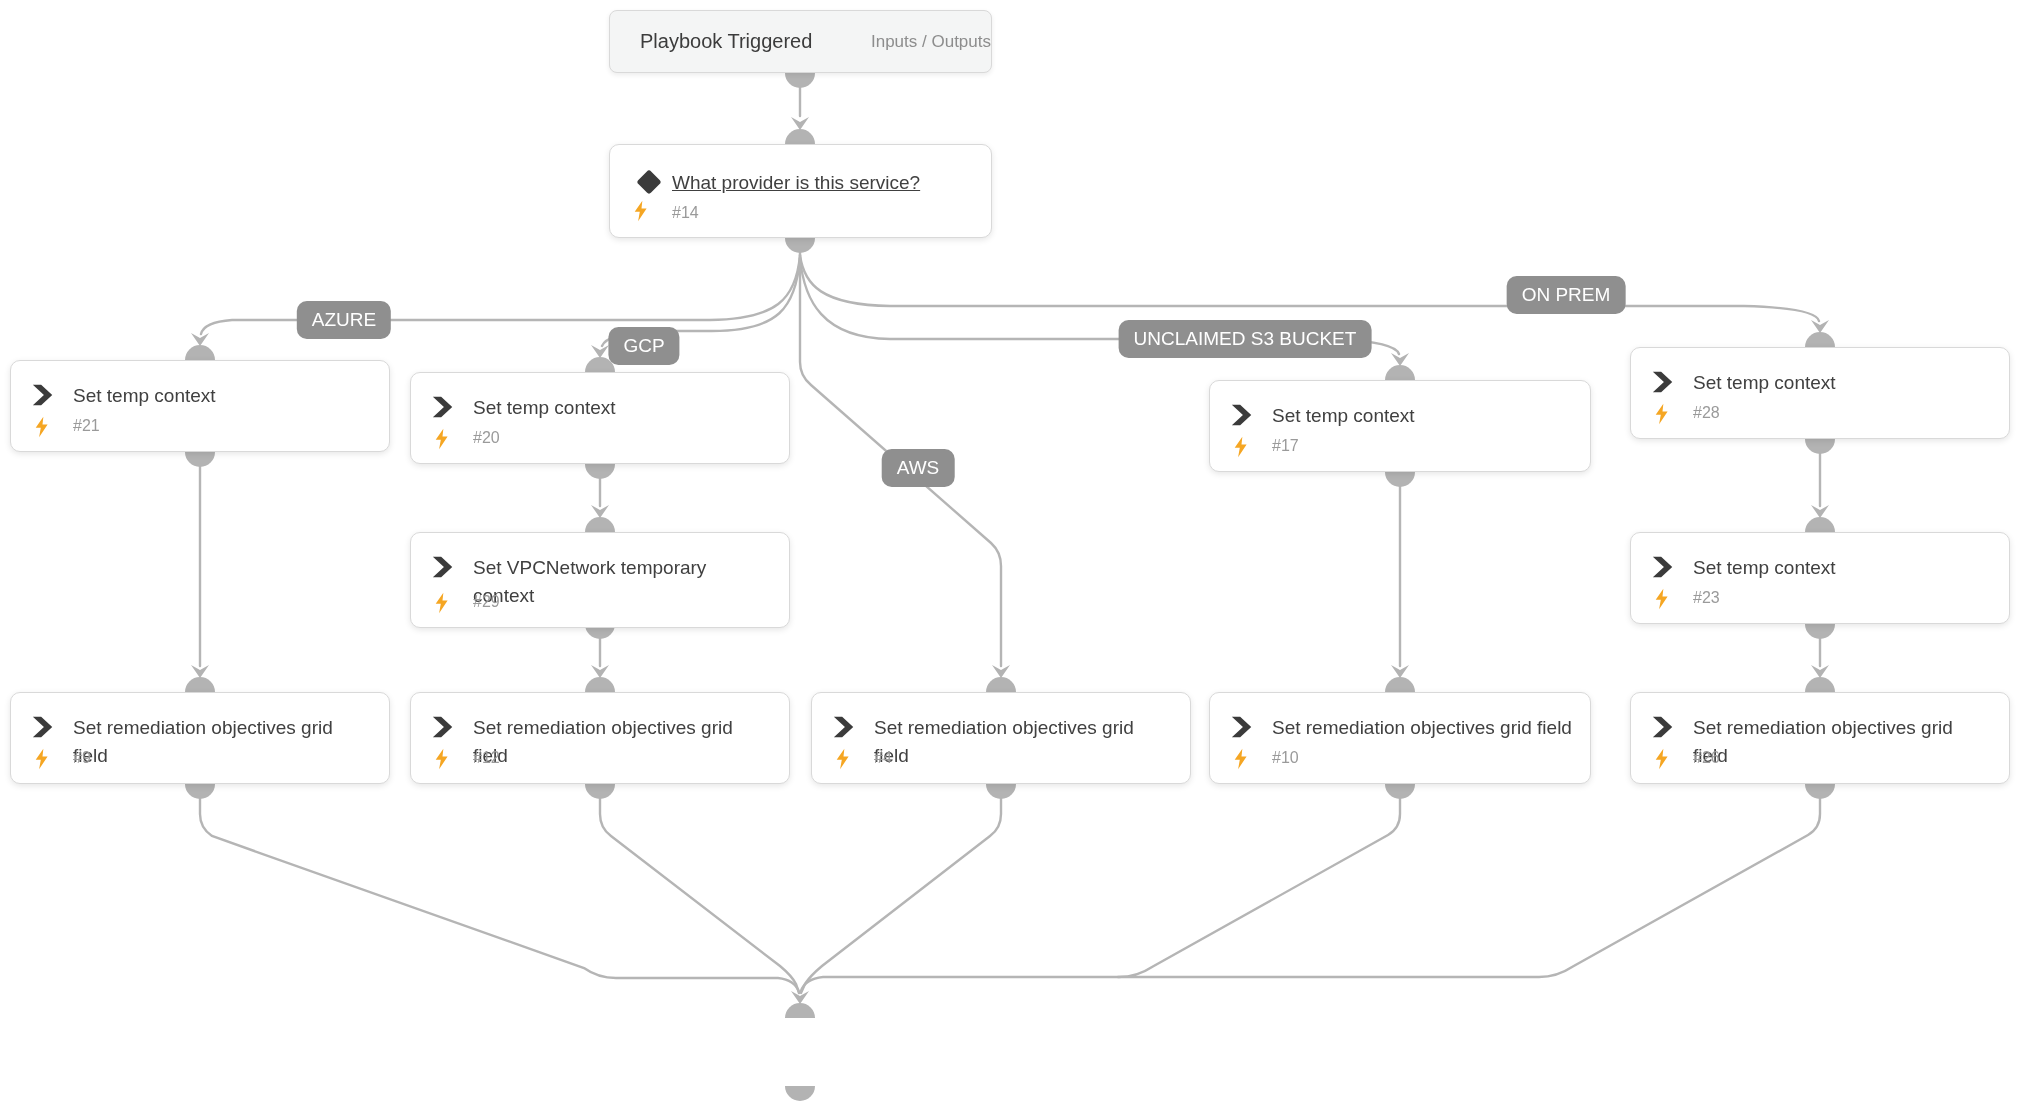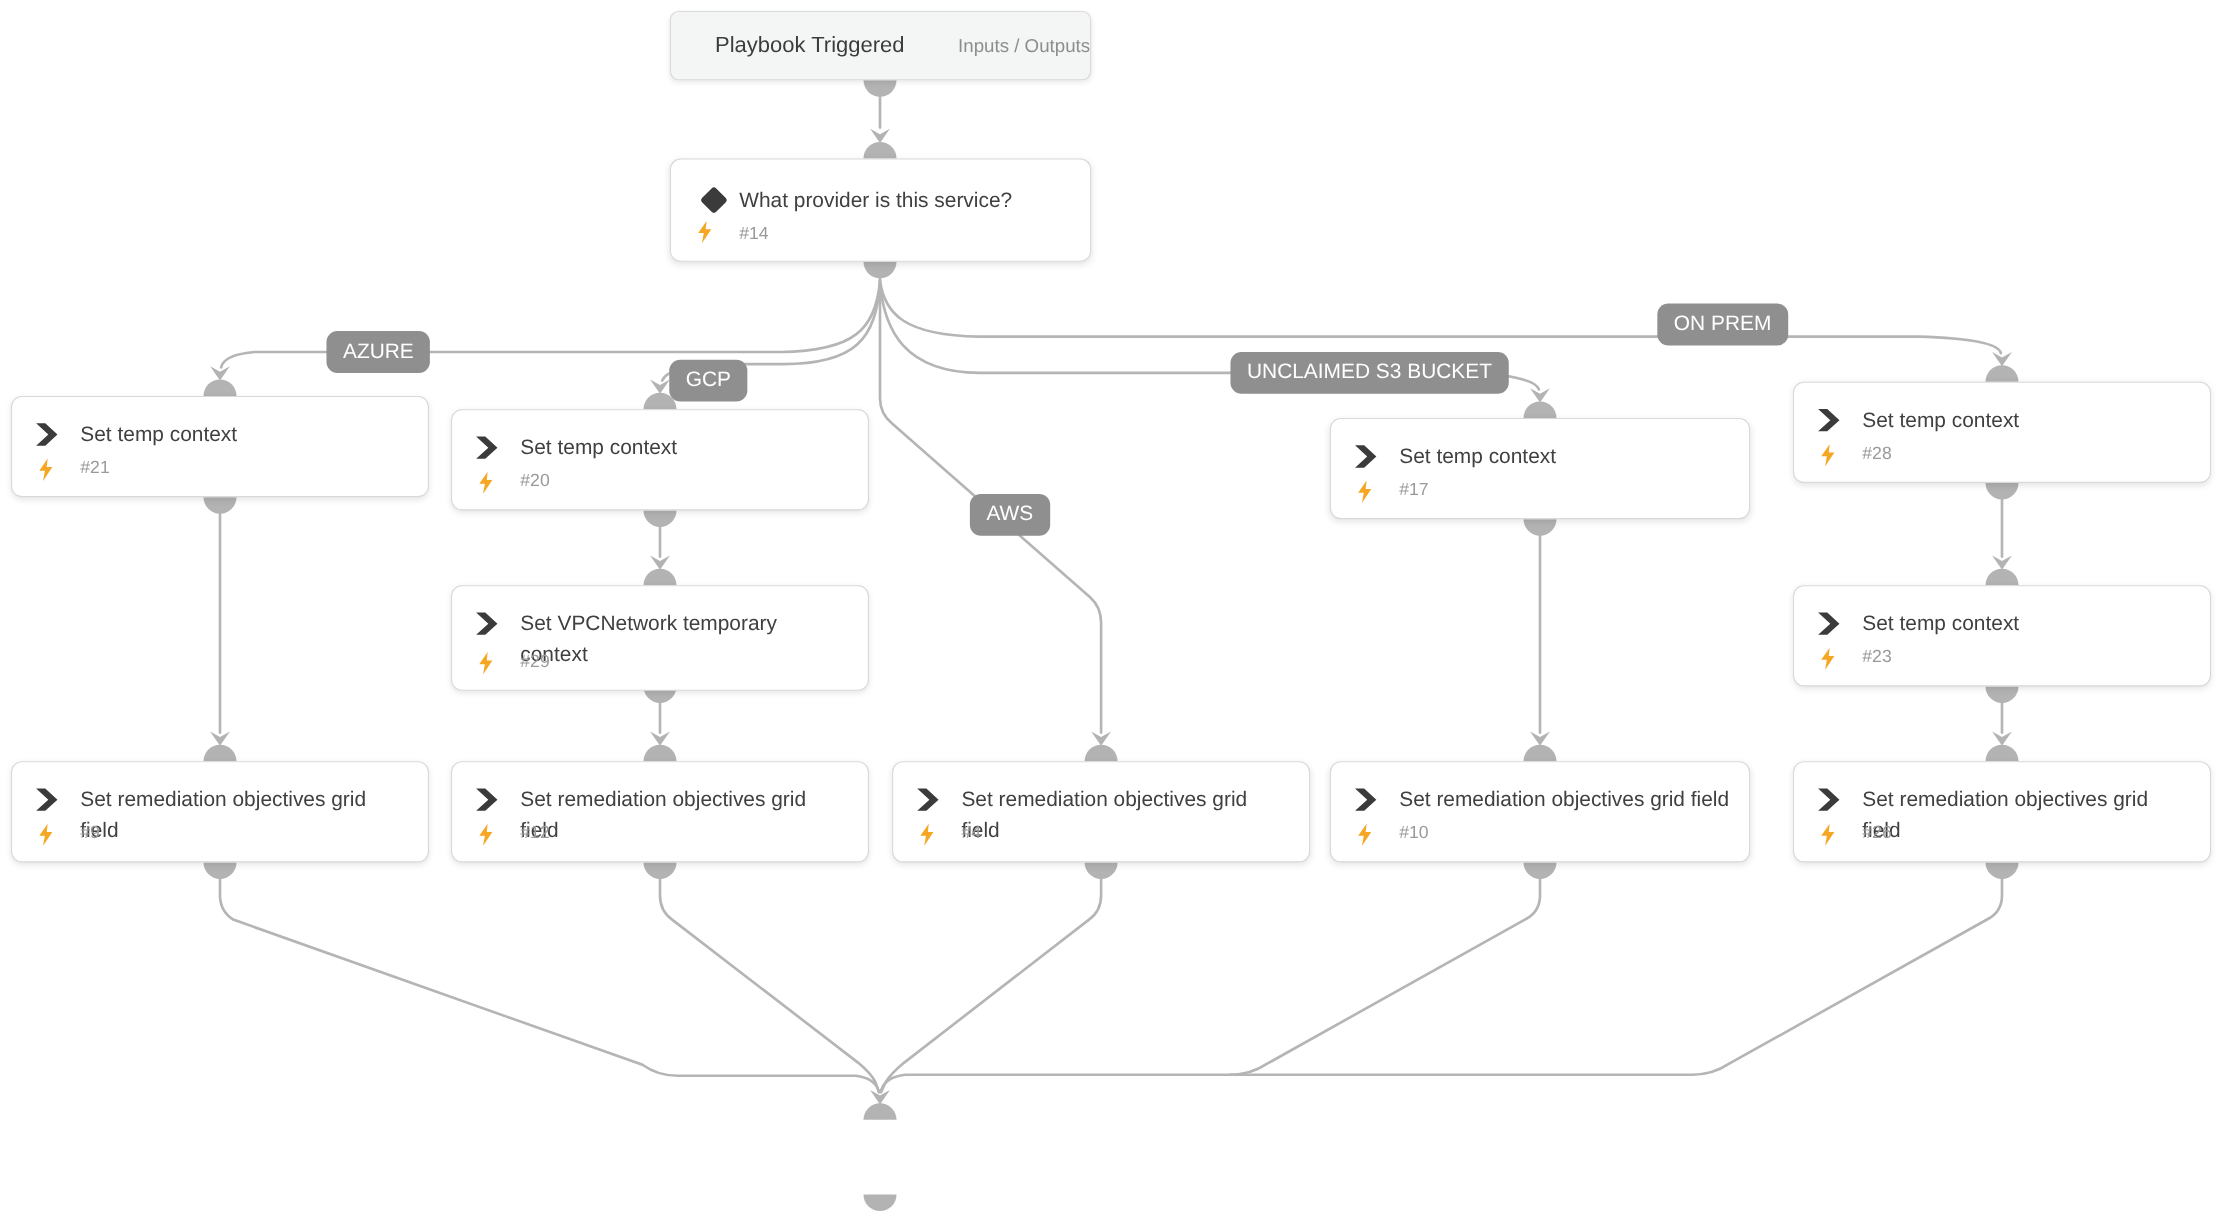--- a/index.html
+++ b/index.html
@@ -13,28 +13,28 @@
   .node{position:absolute;box-sizing:border-box;background:#fff;border:1px solid var(--node-border,#d9d9d9);
         border-radius:10px;box-shadow:0 2px 6px rgba(0,0,0,.10);z-index:2;cursor:pointer;}
   .node .chev{position:absolute;left:20px;top:22px;line-height:0;}
   .node .chev svg, .node .diamond svg{fill:var(--icon-dark,#3b3b3b);}
   .node .title{position:absolute;left:62px;top:21px;right:18px;font-size:19px;color:var(--title-text,#404040);line-height:1.45;}
   .node .bolt{position:absolute;left:23px;bottom:12px;line-height:0;}
   .node .bolt svg{fill:var(--bolt,#f5a623);}
   .node .nid{position:absolute;left:62px;bottom:16px;font-size:16px;color:var(--muted-text,#9a9a9a);}
 
   .decision .diamond{position:absolute;left:22px;top:20px;line-height:0;}
-  .decision .title{top:24px;}
+  .decision .title{top:24px;text-decoration:underline;}
   .decision .bolt{bottom:14px;}
   .decision .nid{bottom:15px;}
 
   .endpoint{position:absolute;box-sizing:border-box;background:var(--endpoint-bg,#f4f5f5);
             border:1px solid var(--node-border,#dcdede);border-radius:8px;box-shadow:0 2px 5px rgba(0,0,0,.08);
             display:flex;align-items:center;z-index:2;cursor:pointer;}
-  .endpoint .ep-title{font-size:20px;color:#3c3c3c;margin-left:40px;}
+  .endpoint .ep-title{font-size:20px;color:#3c3c3c;margin-left:30px;}
   .endpoint .io-link{margin-left:auto;font-size:17px;color:#8d8d8d;cursor:pointer;}
 
   .pill{position:absolute;transform:translate(-50%,-50%);background:var(--pill-bg,#8f8f8f);
         color:var(--pill-text,#fff);font-size:19px;padding:8px 15px;border-radius:10px;
         white-space:nowrap;z-index:3;cursor:pointer;}
 </style>
 </head>
 <body>
 
 <div id="canvas">

